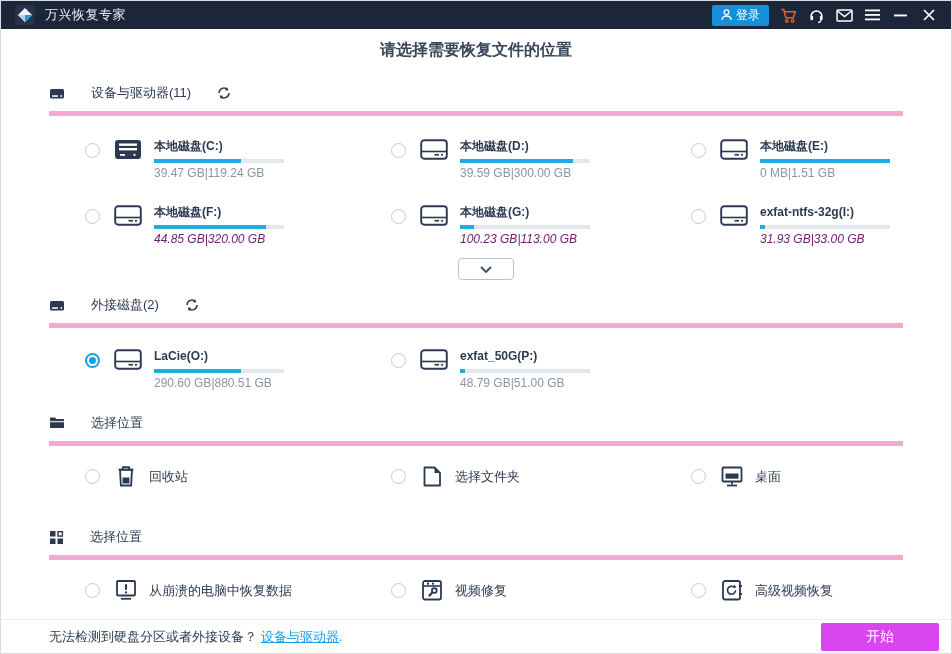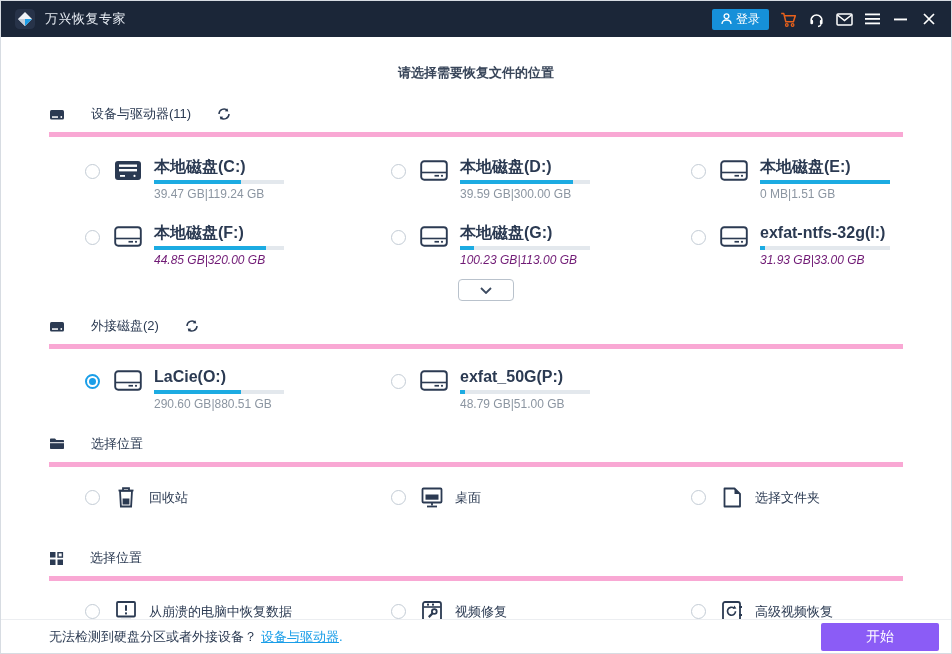--- a/index.html
+++ b/index.html
@@ -1,67 +1,67 @@
 <!DOCTYPE html>
 <html><head>
 <meta charset="utf-8">
 <style>
   * { margin:0; padding:0; box-sizing:border-box; }
   html,body { width:952px; height:654px; }
   body { font-family:"Liberation Sans","DejaVu Sans",sans-serif; background:#fff; color:#2b3a52; }
   .window { width:952px; height:654px; border:1px solid #d7dce2; display:flex; flex-direction:column; overflow:hidden; background:#fff; }
 
   
-  .titlebar { height:36px; background:#1b2638; display:flex; align-items:center; flex:none; padding:0 14px; }
+  .titlebar { height:28px; background:#1b2638; display:flex; align-items:center; flex:none; padding:0 14px; }
   .logo { width:20px; height:20px; flex:none; }
   .app-title { color:#e7ecf3; font-size:13px; margin-left:10px; letter-spacing:0.5px; }
   .tb-right { margin-left:auto; display:flex; align-items:center; gap:11px; }
   .login-btn { background:#1690d9; color:#fff; font-size:12px; border:none; border-radius:2px; height:21px; padding:0 9px; display:flex; align-items:center; gap:4px; cursor:pointer; }
   .tb-icon { width:17px; height:17px; display:flex; align-items:center; justify-content:center; cursor:pointer; }
 
   
   .content { flex:1; padding:0 48px; overflow:hidden; }
-  .page-title { text-align:center; font-size:13px; font-weight:700; color:#39465a; margin-top:27px; }
+  .page-title { text-align:center; font-size:16px; font-weight:700; color:#39465a; margin-top:11px; }
 
   .section-header { display:flex; align-items:center; gap:26px; padding-bottom:9px; border-bottom:5px solid #f9a8d4; }
   .section-header .stitle { font-size:13px; color:#2b3a52; }
   .sec-devices  { margin-top:23px; }
   .sec-external { margin-top:16px; }
   .sec-locations{ margin-top:24px; }
   .sec-advanced { margin-top:38px; }
   .refresh { cursor:pointer; display:flex; }
 
   .grid3 { margin-left:36px; display:grid; grid-template-columns:306px 300px 1fr; row-gap:24px; margin-top:22px; }
   .cell { display:flex; align-items:flex-start; cursor:pointer; }
   .radio { width:15px; height:15px; border:1px solid #c3ccd5; border-radius:50%; background:#fff; flex:none; margin-top:5px; position:relative; cursor:pointer; }
   .radio.checked { border:2px solid #1a9ee8; }
   .radio.checked::after { content:""; position:absolute; left:2px; top:2px; width:7px; height:7px; border-radius:50%; background:#1a9ee8; }
   .drive-ico { margin:0 11px 0 13px; flex:none; }
   .dinfo { display:flex; flex-direction:column; }
-  .dname { font-size:16px; font-weight:700; color:#2b3a52; line-height:14px; margin-top:1px; }
+  .dname { font-size:12px; font-weight:700; color:#2b3a52; line-height:14px; margin-top:1px; }
   .dbar { width:130px; height:4px; background:#e3e8ed; margin-top:6px; }
   .dbar i { display:block; height:4px; background:#1cabe2; }
   .dsize { font-size:12px; color:#8b95a1; margin-top:3px; }
   .dsize.faded { color:#701a75;font-style:italic; }
 
   .expand-row { margin-top:12px; }
   .expand-btn { display:block; margin-left:409px; width:56px; height:22px; background:#fff; border:1px solid #b9c2cc; border-radius:4px; cursor:pointer; display:flex; align-items:center; justify-content:center; }
 
   .flat-row { margin-left:36px; display:grid; grid-template-columns:306px 300px 1fr; margin-top:17px; }
   .flat-cell { display:flex; align-items:center; cursor:pointer; }
   .flat-cell .radio { margin-top:0; }
   .loc-ico { margin:0 10px 0 13px; flex:none; display:flex; }
   .flat-label { font-size:13px; color:#2b3a52; }
 
   
   .footer { height:34px; flex:none; border-top:1px solid #eceef1; display:flex; align-items:center; padding:0 12px 0 48px; background:#fff; }
   .foot-text { font-size:13px; color:#2b3a52; }
   .foot-link { font-size:13px; color:#1a9ee8; text-decoration:underline; cursor:pointer; margin-left:4px; }
   .foot-period { font-size:13px; color:#1a9ee8; }
-  .start-btn { margin-left:auto; width:118px; height:28px; background:#8b5cf6; color:#fff; border:none; border-radius:2px; font-size:14px; cursor:pointer; font-family:inherit; }
+  .start-btn { margin-left:auto; width:118px; height:28px; background:#d946ef; color:#fff; border:none; border-radius:2px; font-size:14px; cursor:pointer; font-family:inherit; }
 </style>
 </head>
 <body>
 
 <div class="window">
 
   <div class="titlebar">
     <svg class="logo" viewBox="0 0 20 20">
       <rect width="20" height="20" rx="4.5" fill="#273349"></rect>
       <polygon points="10,3 17,10 10,17 3,10" fill="#eef2f7"></polygon>
@@ -334,38 +334,38 @@
             <rect x="9.6" y="14.5" width="6.8" height="6" fill="#2b3a52"></rect>
           </svg>
         </span>
         <span class="flat-label">回收站</span>
       </div>
 
       <div class="flat-cell">
         <span class="radio"></span>
         <span class="loc-ico">
           <svg width="26" height="27" viewBox="0 0 26 27">
+            <path d="M5.5 4.5h10l5.5 5.5v12.5H5.5z" fill="none" stroke="#2b3a52" stroke-width="1.8" stroke-linejoin="round"></path>
+            <path d="M15.5 4.5 21 10h-5.5z" fill="#2b3a52"></path>
+          </svg>
+        </span>
+        <span class="flat-label">选择文件夹</span>
+      </div>
+
+      <div class="flat-cell">
+        <span class="radio"></span>
+        <span class="loc-ico">
+          <svg width="26" height="27" viewBox="0 0 26 27">
             <rect x="3.5" y="4.5" width="19" height="14" rx="1" fill="none" stroke="#2b3a52" stroke-width="1.8"></rect>
             <rect x="6.5" y="10.5" width="13" height="5.2" fill="#2b3a52"></rect>
             <path d="M13 18.5v3" stroke="#2b3a52" stroke-width="1.8"></path>
             <path d="M8 22.5h10" stroke="#2b3a52" stroke-width="1.8"></path>
           </svg>
         </span>
         <span class="flat-label">桌面</span>
-      </div>
-
-      <div class="flat-cell">
-        <span class="radio"></span>
-        <span class="loc-ico">
-          <svg width="26" height="27" viewBox="0 0 26 27">
-            <path d="M5.5 4.5h10l5.5 5.5v12.5H5.5z" fill="none" stroke="#2b3a52" stroke-width="1.8" stroke-linejoin="round"></path>
-            <path d="M15.5 4.5 21 10h-5.5z" fill="#2b3a52"></path>
-          </svg>
-        </span>
-        <span class="flat-label">选择文件夹</span>
       </div>
     </div>
 
     <div class="section-header sec-advanced">
       <svg width="15" height="15" viewBox="0 0 15 15">
         <rect x="1" y="1" width="5.5" height="5.5" fill="#2b3a52"></rect>
         <rect x="9" y="1.7" width="4.4" height="4.4" fill="none" stroke="#2b3a52" stroke-width="1.4"></rect>
         <rect x="1" y="8.5" width="5.5" height="5.5" fill="#2b3a52"></rect>
         <rect x="8.5" y="8.5" width="5.5" height="5.5" fill="#2b3a52"></rect>
       </svg>

